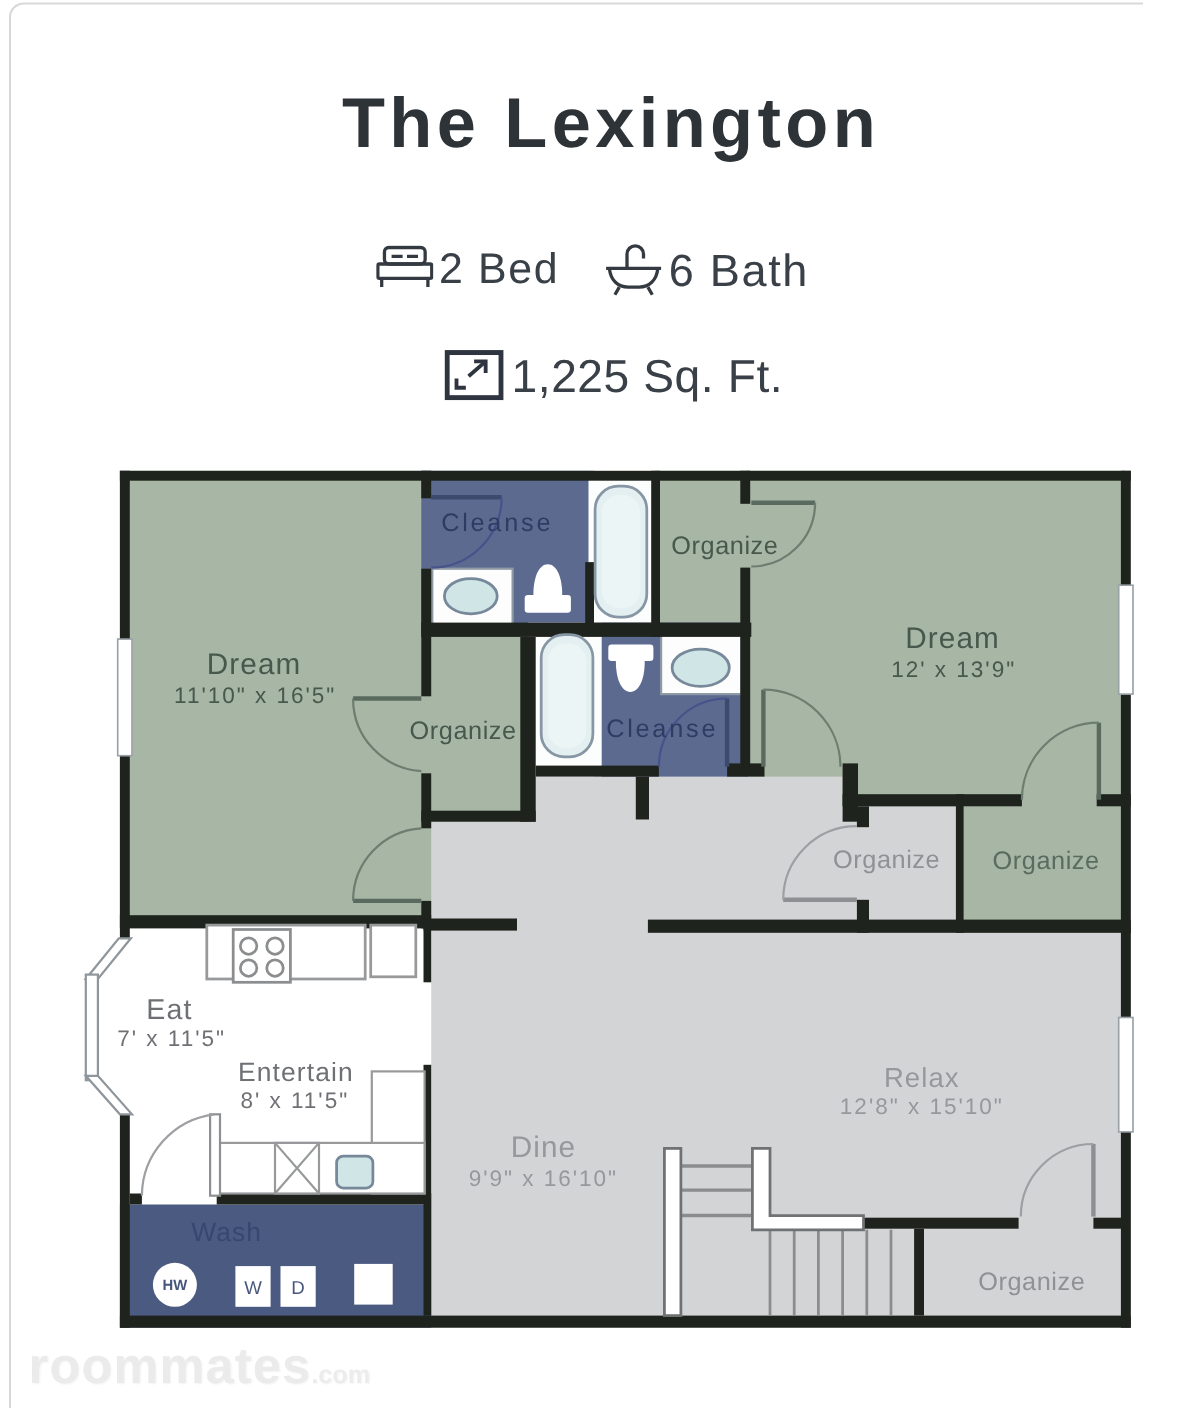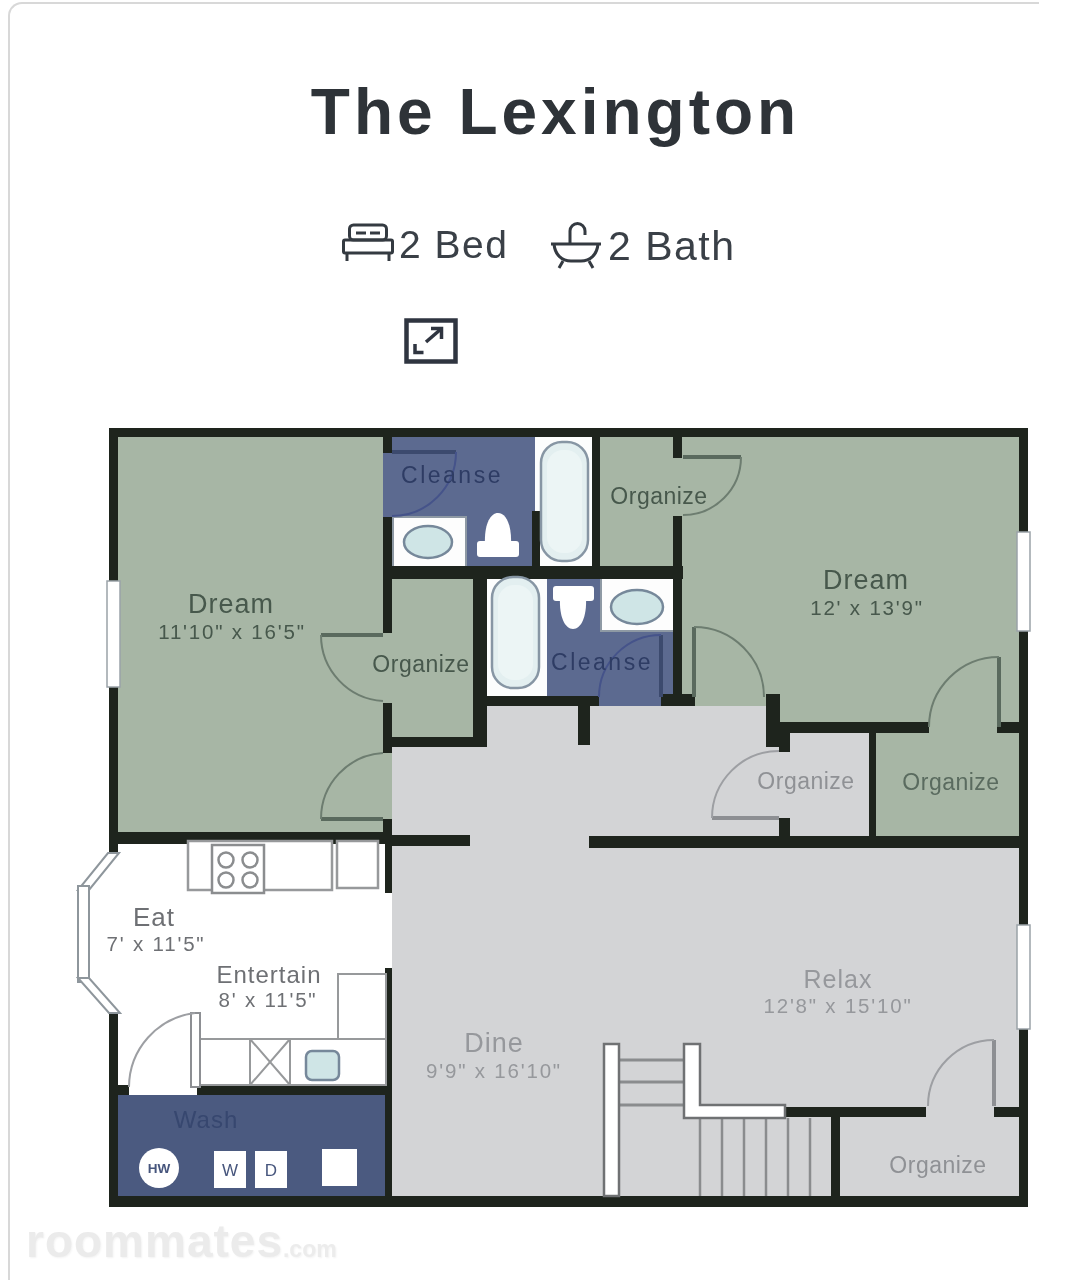--- a/index.html
+++ b/index.html
@@ -28,31 +28,32 @@
 
   <svg class="abs" style="left:549px;top:220px;" width="54" height="50" viewBox="0 0 54 50">
     <g fill="none" stroke="#343a41" stroke-width="3">
       <path d="M21 24 V11 a7.5 7.5 0 0 1 15 0 v4"></path>
       <path d="M2 24 h50"></path>
       <path d="M5 24 c1 11 8 17 17 17 h10 c9 0 16 -6 17 -17"></path>
       <path d="M14 41 l-4 7 M40 41 l4 7"></path>
     </g>
   </svg>
 
-  <div class="abs" style="left:608px;top:223px;font-size:41px;color:#3a4047;letter-spacing:1.5px;">2 Bath</div>
+  <div class="abs" style="left:608px;top:223px;font-size:41px;color:#3a4047;letter-spacing:1.5px;">6 Bath</div>
 
   <svg class="abs" style="left:404px;top:318px;" width="54" height="46" viewBox="0 0 54 46">
     <g fill="none" stroke="#2f3540" stroke-width="4.5">
       <rect x="2.5" y="2.5" width="49" height="41"></rect>
       <path d="M22 24 L37 11" stroke-width="3.5"></path>
       <path d="M27 10.5 h10.5 v10.5" stroke-width="3.5"></path>
       <path d="M11 26 v8.5 h8.5" stroke-width="3.5"></path>
     </g>
   </svg>
 
+  <div class="abs" style="left:465px;top:318px;font-size:42px;color:#3a4047;letter-spacing:0.5px;">1,225 Sq. Ft.</div>
 
   <svg class="abs" style="left:0;top:0;" width="1089" height="1280" viewBox="0 0 1089 1280">
 
     <rect x="385" y="566" width="643" height="641" fill="#d3d4d6"></rect>
 
     <rect x="109" y="428" width="283" height="415" fill="#a7b6a5"></rect>
 
     <rect x="383" y="566" width="97" height="181" fill="#a7b6a5"></rect>
 
     <rect x="596" y="428" width="86" height="151" fill="#a7b6a5"></rect>

